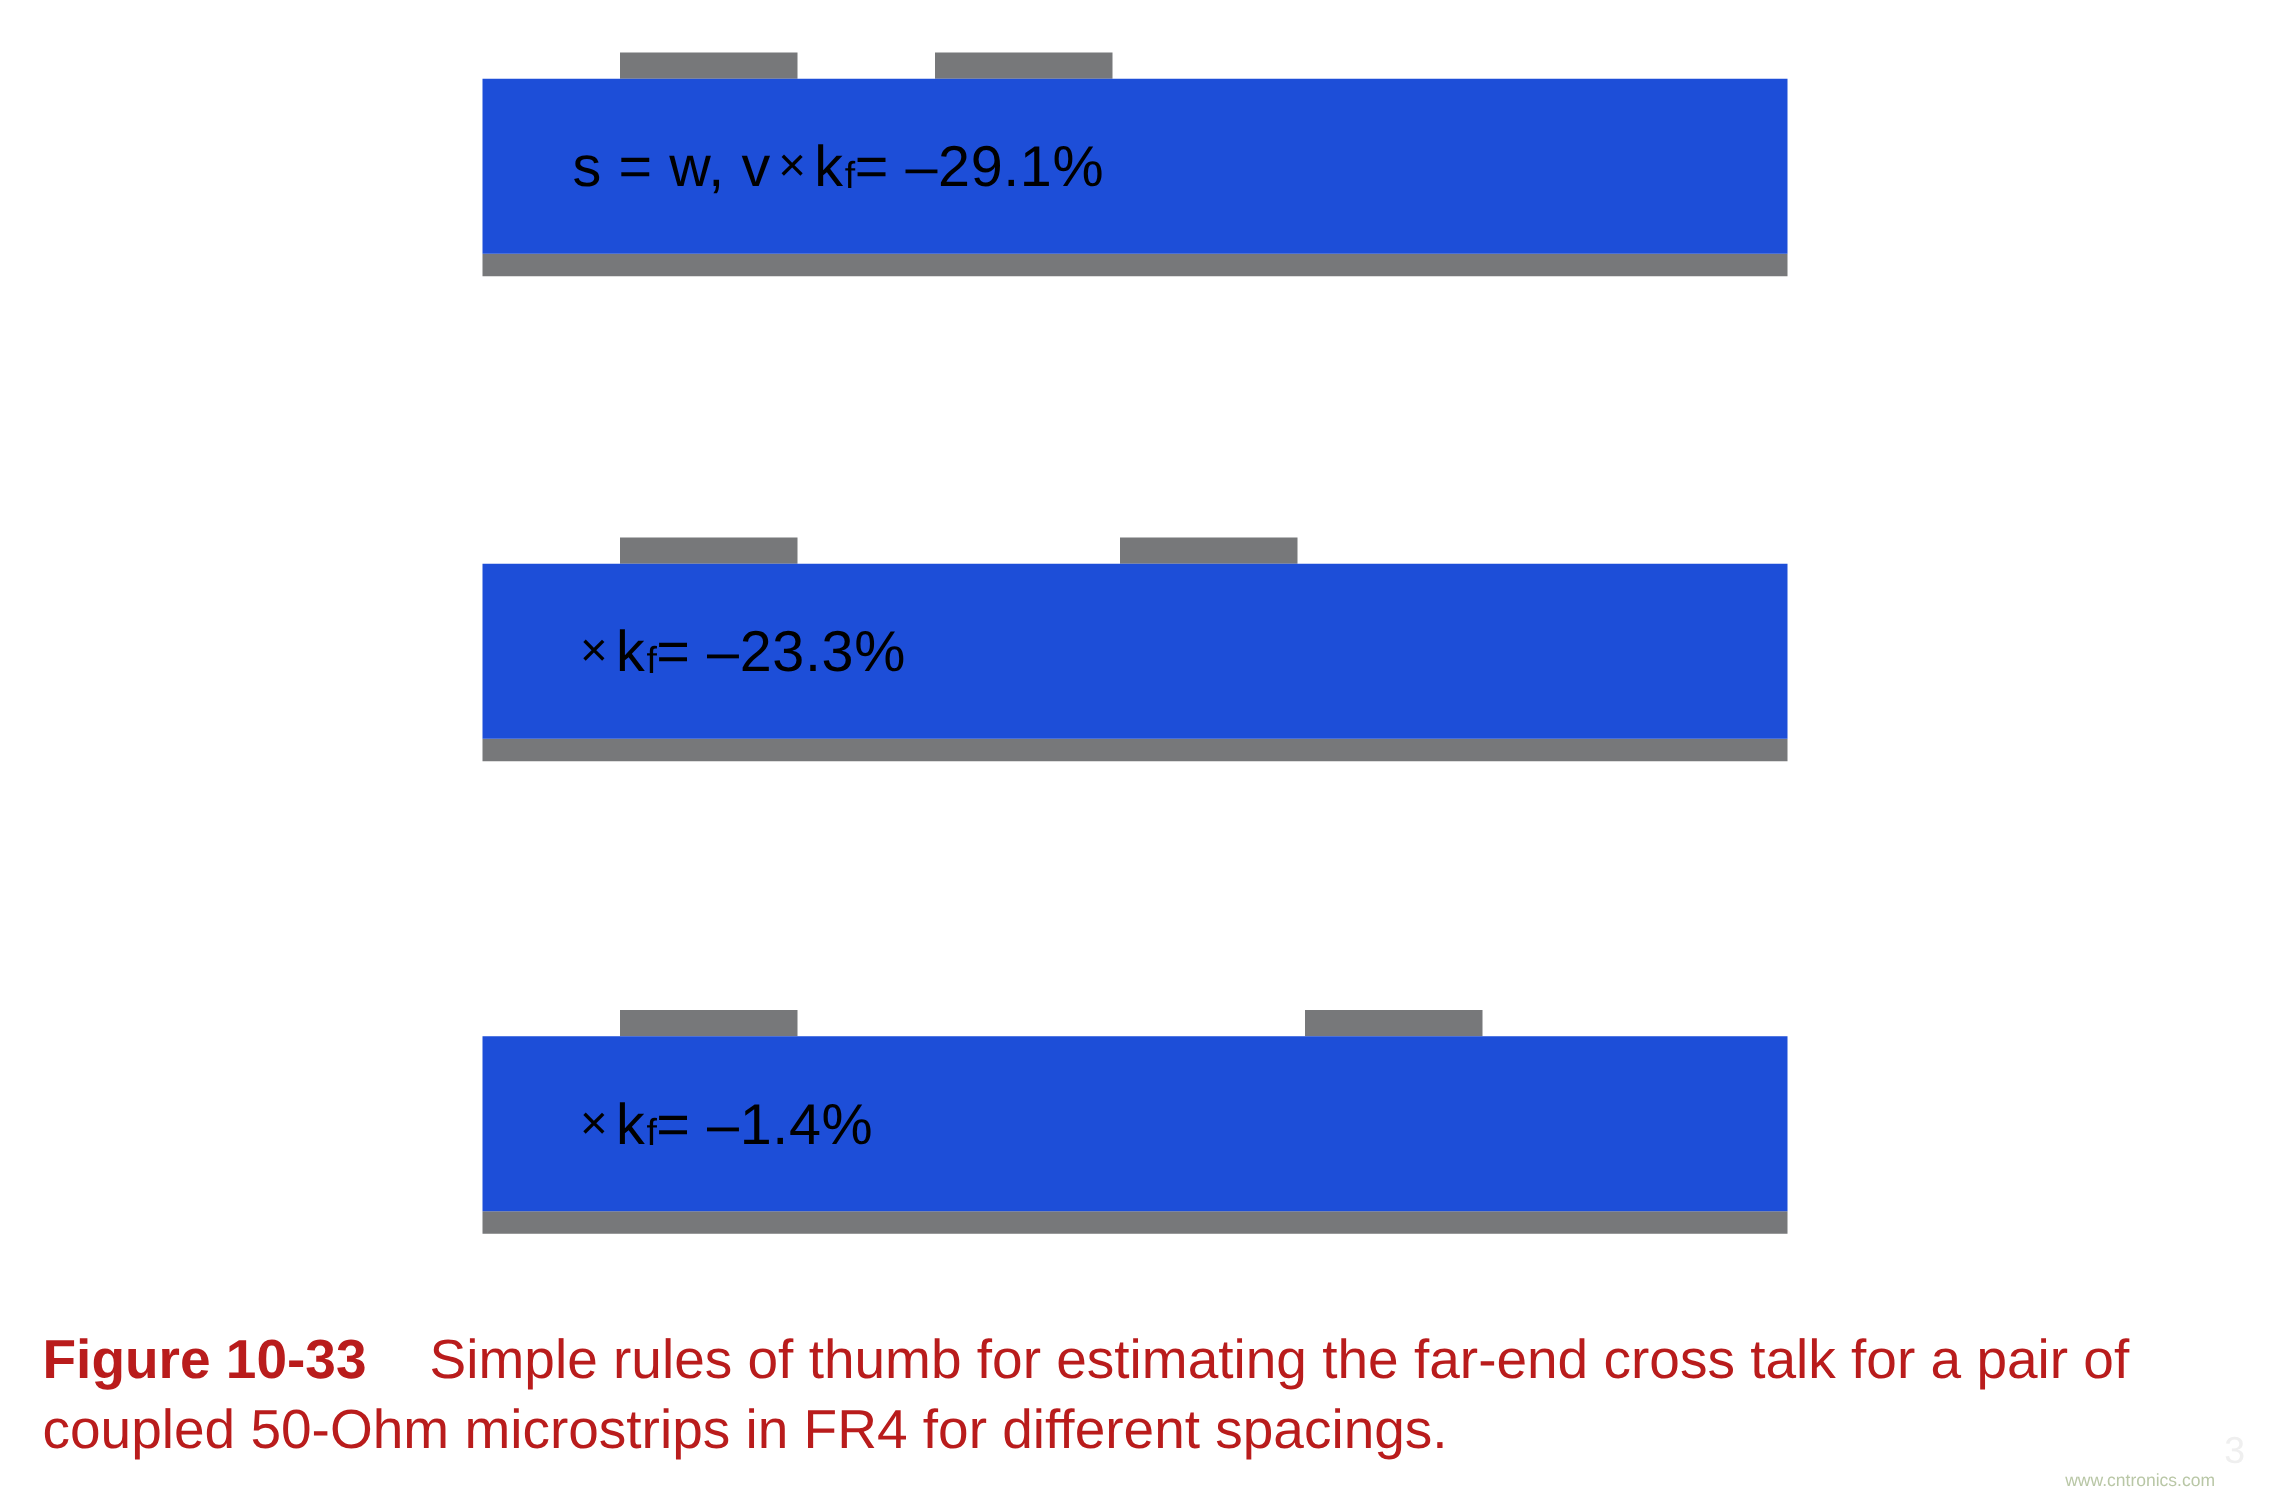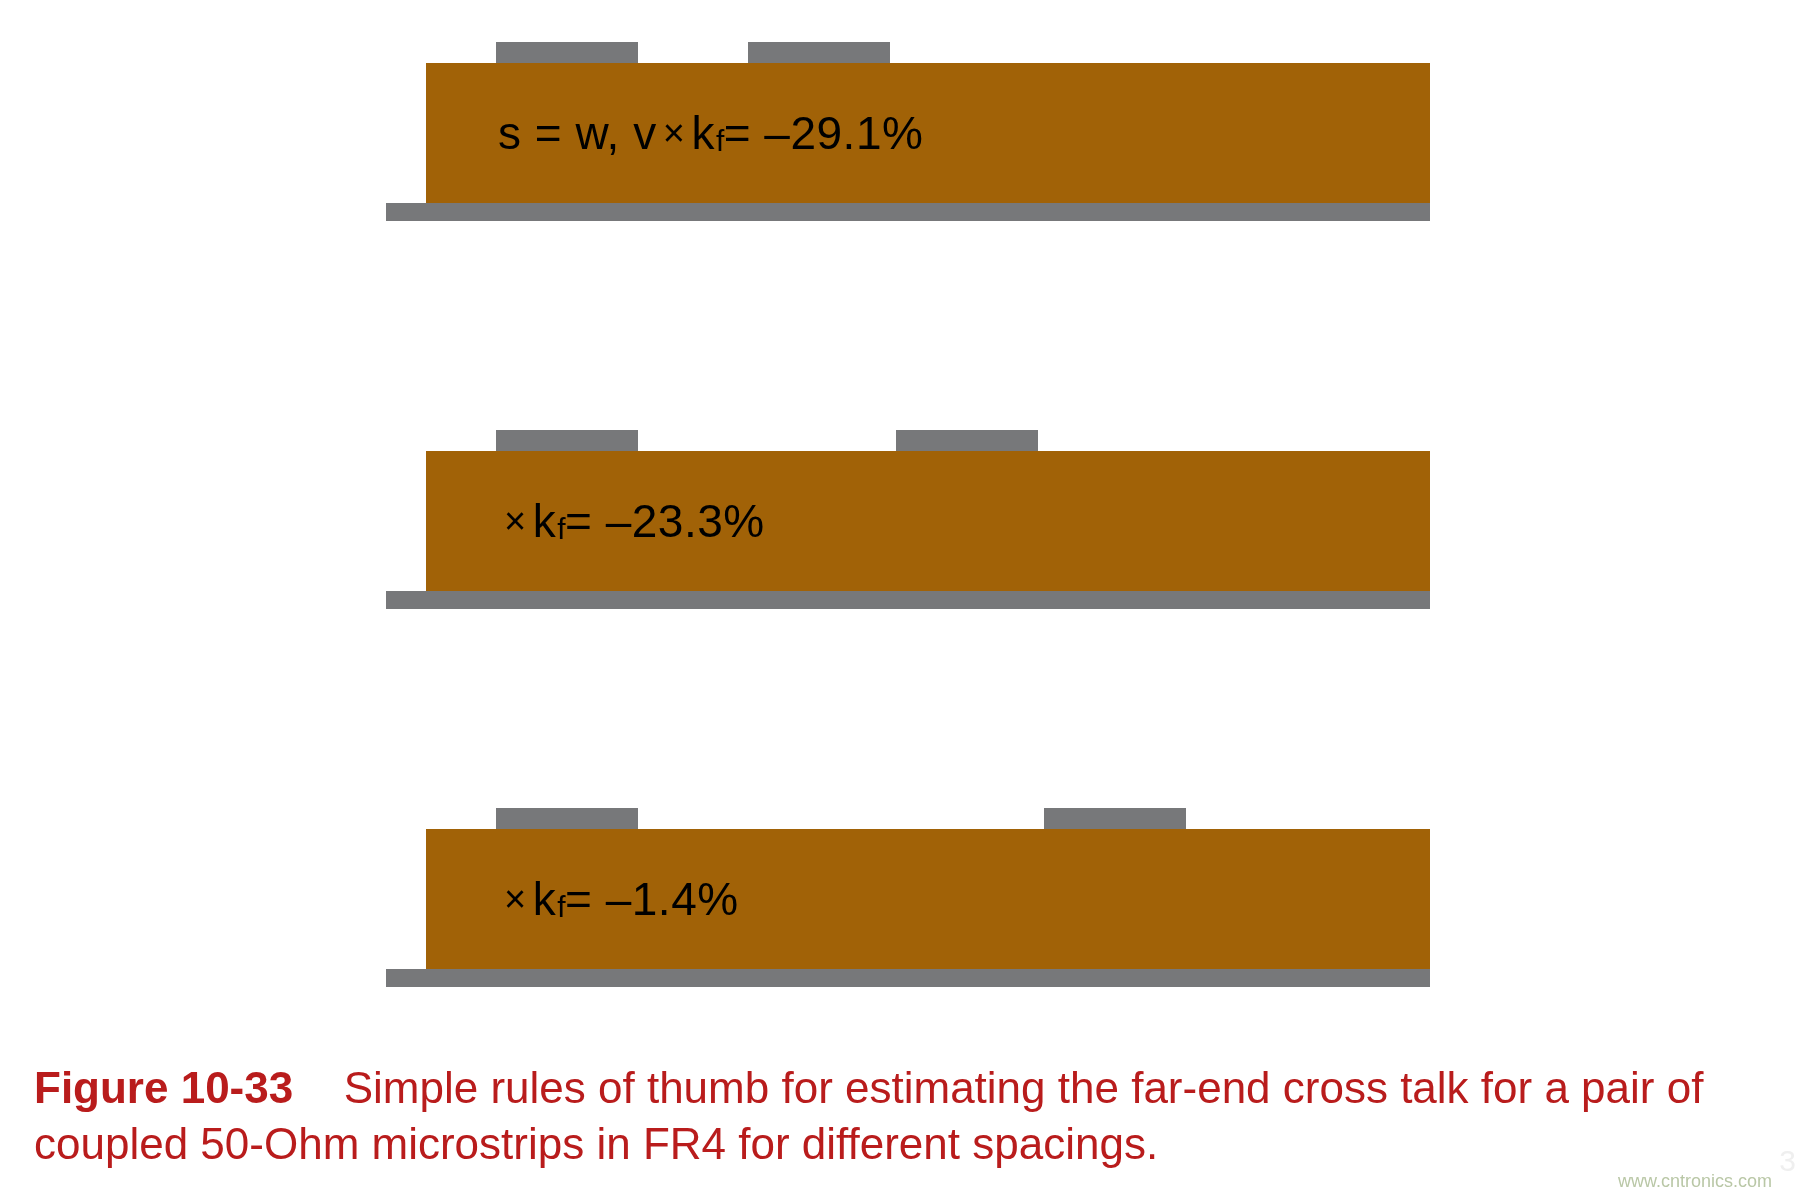--- a/index.html
+++ b/index.html
@@ -39,23 +39,22 @@
   }
   .trace {
     position: absolute;
     top: 0;
     height: 21px;
     background: #77787a;
   }
   .dielectric {
     position: relative;
     height: 140px;
-    background: #a16207;
+    background: #1d4ed8;
     border-top: 0;
-    margin-left: 40px;
   }
   .dielectric-label {
     position: absolute;
     left: 0;
     top: 0;
     width: 100%;
     height: 100%;
     display: flex;
     align-items: center;
     padding-left: 72px;
@@ -96,21 +95,21 @@
   }
   .caption .cap-gap {
     display: inline-block;
     width: 26px;
   }
 
   .watermark {
     position: absolute;
     right: 46px;
     bottom: 12px;
-    font-size: 18px;
+    font-size: 14px;
     color: #b9c7a6;
     font-family: "Liberation Sans", sans-serif;
   }
   .page-ghost {
     position: absolute;
     right: 22px;
     bottom: 26px;
     font-size: 30px;
     color: #efefef;
   }

